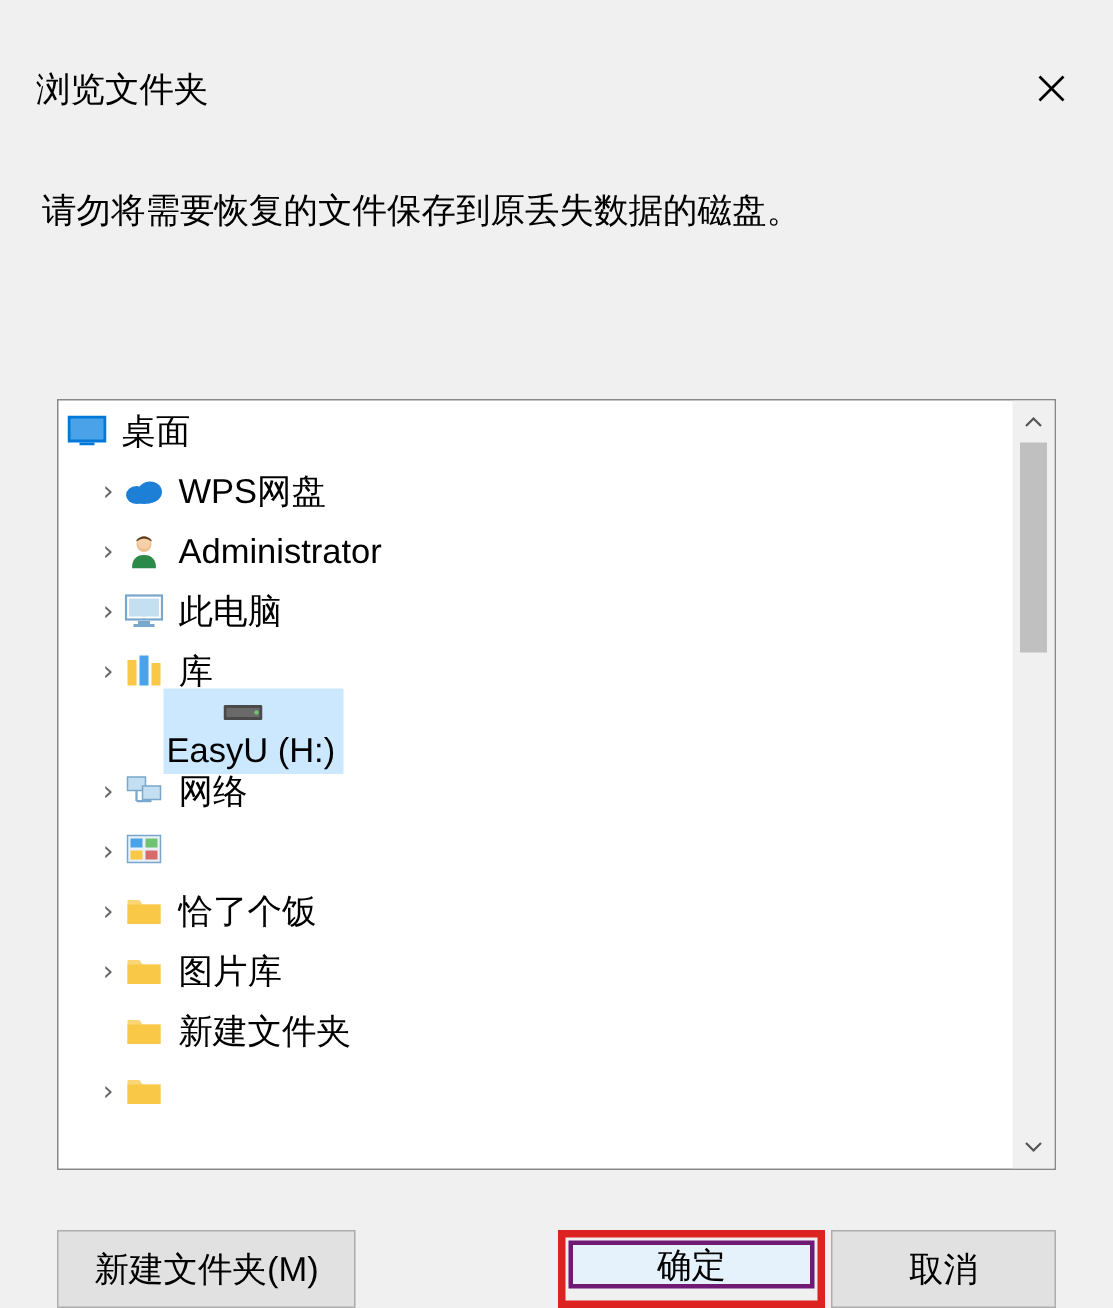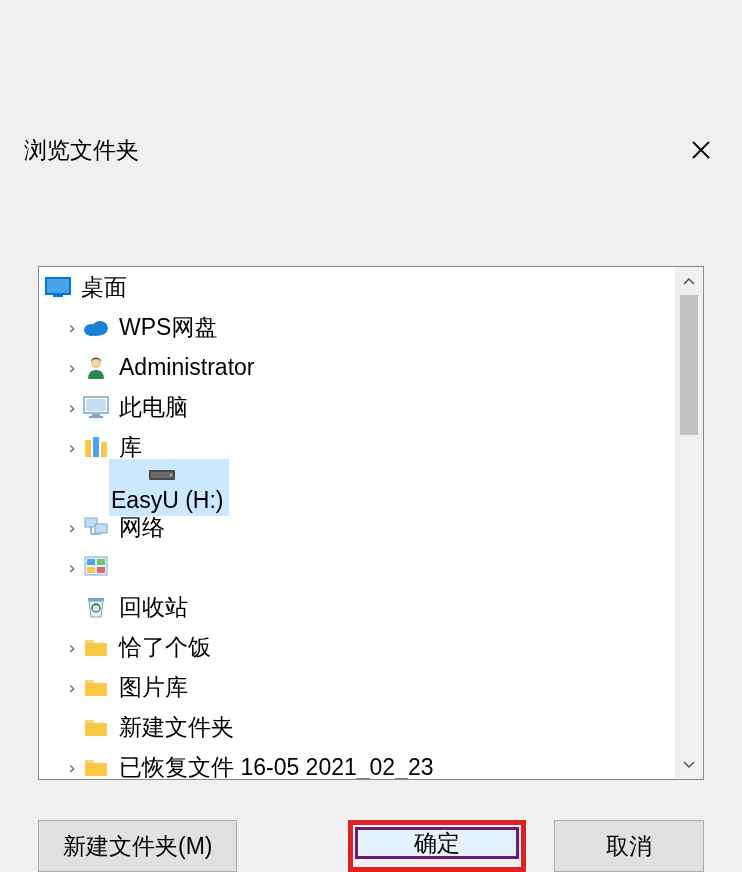--- a/index.html
+++ b/index.html
@@ -135,21 +135,21 @@
       flex-direction: column;
     }
     .selected-wrap {
       display: inline-flex;
       align-items: center;
       padding: 2px 6px 2px 2px;
     }
     .button-row {
       display: flex;
       justify-content: flex-end;
-      gap: 28px;
+      gap: 4px;
       padding: 40px 38px 0 38px;
     }
     .btn {
       min-width: 150px;
       height: 52px;
       background: #e1e1e1;
       border: 1px solid #adadad;
       font-size: 23px;
       font-family: inherit;
       cursor: pointer;
@@ -180,20 +180,21 @@
   <div class="titlebar">
     <div class="title">浏览文件夹</div>
     <div class="close-btn">
       <svg width="20" height="20" viewBox="0 0 20 20">
         <line x1="2" y1="2" x2="18" y2="18" stroke="#000" stroke-width="1.8"></line>
         <line x1="18" y1="2" x2="2" y2="18" stroke="#000" stroke-width="1.8"></line>
       </svg>
     </div>
   </div>
 
+  <div class="instruction">请勿将需要恢复的文件保存到原丢失数据的磁盘。</div>
 
   <div class="tree-container">
     <div class="tree">
 
       <div class="tree-item root">
         <span class="icon">
           <svg width="26" height="20" viewBox="0 0 26 20">
             <rect x="0" y="0" width="26" height="18" fill="#0078d7"></rect>
             <rect x="2" y="2" width="22" height="14" fill="#4aa3e8"></rect>
             <rect x="8" y="18" width="10" height="2" fill="#0078d7"></rect>
@@ -285,32 +286,20 @@
           <svg width="24" height="22" viewBox="0 0 24 22">
             <rect x="1" y="1" width="22" height="18" fill="#e8f0f8" stroke="#7aa7cc"></rect>
             <rect x="3" y="3" width="8" height="6" fill="#4aa3e8"></rect>
             <rect x="13" y="3" width="8" height="6" fill="#6fc26f"></rect>
             <rect x="3" y="11" width="8" height="6" fill="#f9c846"></rect>
             <rect x="13" y="11" width="8" height="6" fill="#d86a6a"></rect>
           </svg>
         </span>
       </div>
 
-      <div class="tree-item indent-1">
-        <span class="expander empty">›</span>
-        <span class="icon">
-          <svg width="22" height="24" viewBox="0 0 22 24">
-            <path d="M4 6 L6 22 L16 22 L18 6 Z" fill="#e8f0f8" stroke="#7aa7cc"></path>
-            <rect x="3" y="3" width="16" height="3" fill="#7aa7cc"></rect>
-            <circle cx="11" cy="13" r="4" fill="none" stroke="#2a8a4a" stroke-width="1.5"></circle>
-            <path d="M11 9 L13 11 L11 9 L9 11" stroke="#2a8a4a" fill="none"></path>
-          </svg>
-        </span>
-        <span class="tree-label">回收站</span>
-      </div>
 
       <div class="tree-item indent-1">
         <span class="expander">›</span>
         <span class="icon">
           <svg width="24" height="20" viewBox="0 0 24 20">
             <path d="M1 3 L9 3 L11 6 L23 6 L23 19 L1 19 Z" fill="#f9d776"></path>
             <path d="M1 6 L23 6 L23 19 L1 19 Z" fill="#f9c846"></path>
           </svg>
         </span>
         <span class="tree-label">恰了个饭</span>
@@ -339,21 +328,20 @@
       </div>
 
       <div class="tree-item indent-1">
         <span class="expander">›</span>
         <span class="icon">
           <svg width="24" height="20" viewBox="0 0 24 20">
             <path d="M1 3 L9 3 L11 6 L23 6 L23 19 L1 19 Z" fill="#f9d776"></path>
             <path d="M1 6 L23 6 L23 19 L1 19 Z" fill="#f9c846"></path>
           </svg>
         </span>
-        <span class="tree-label">已恢复文件 16-05 2021_02_23</span>
       </div>
 
     </div>
 
     <div class="scrollbar">
       <div class="scroll-arrow">
         <svg width="12" height="8" viewBox="0 0 12 8">
             <path d="M1 7 L6 2 L11 7" fill="none" stroke="#555" stroke-width="1.5"></path>
           </svg>
       </div>

